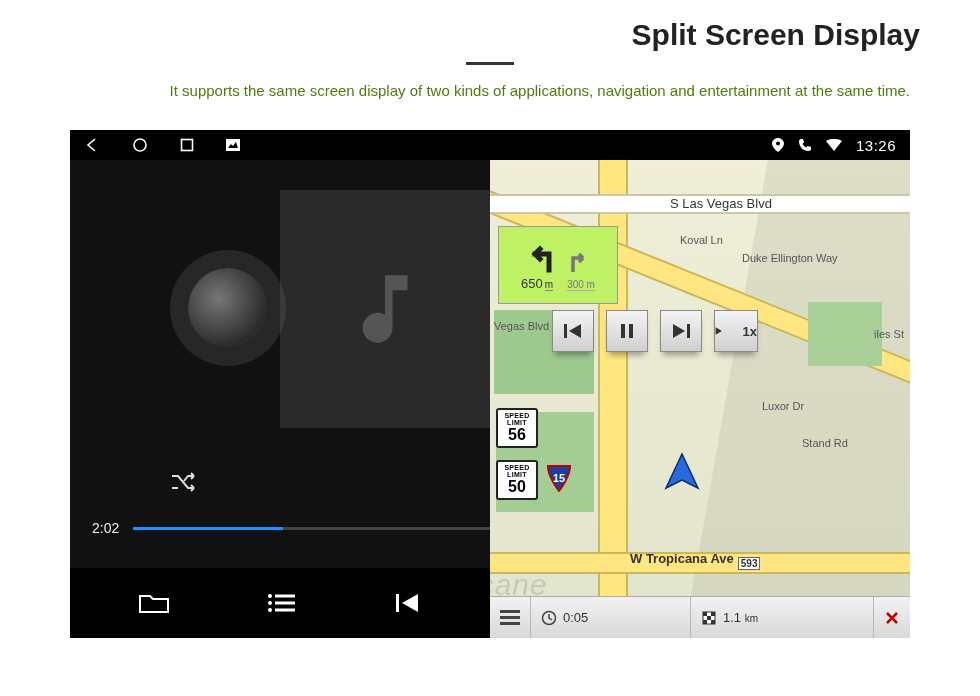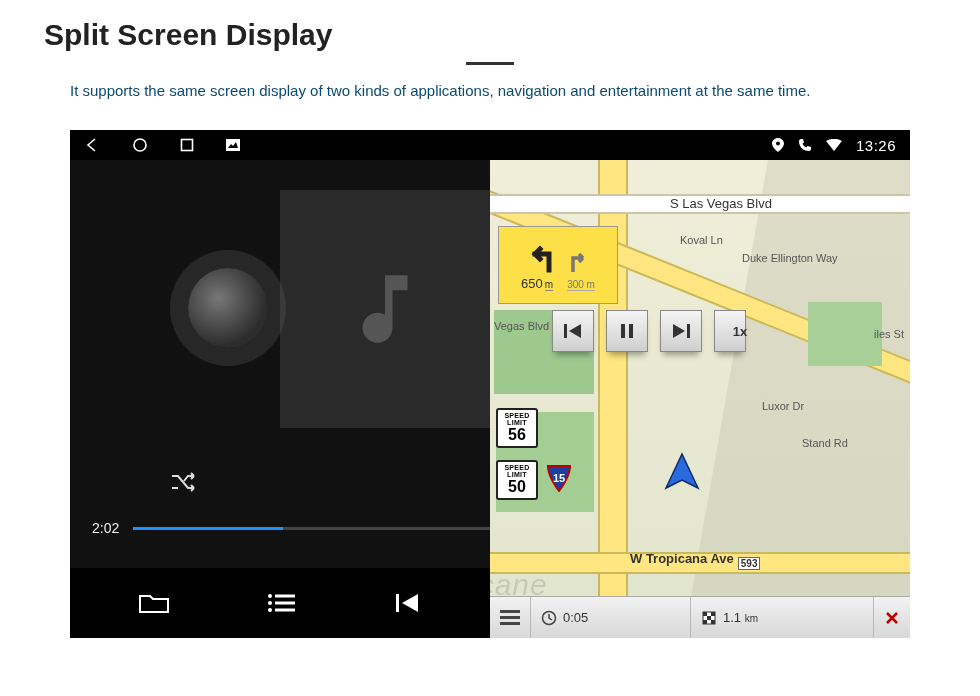--- a/index.html
+++ b/index.html
@@ -3,24 +3,24 @@
 <meta charset="utf-8">
 <style>
 * { margin: 0; padding: 0; box-sizing: border-box; }
 body {
   width: 980px;
   height: 696px;
   background: #fff;
   font-family: -apple-system, BlinkMacSystemFont, "Segoe UI", Arial, sans-serif;
   overflow: hidden;
 }
-.page-header { text-align: left; padding: 18px 44px 10px; }
+.page-header { text-align: right; padding: 18px 60px 10px; }
 .page-title { font-size: 30px; font-weight: 700; color: #222; }
 .title-underline { width: 48px; height: 3px; background: #333; margin: 10px auto 14px; }
-.page-desc { font-size: 15px; color: #0c4a6e; line-height: 1.55; max-width: 840px; margin: 0 auto; }
+.page-desc { font-size: 15px; color: #4d7c0f; line-height: 1.55; max-width: 840px; margin: 0 auto; }
 
 .device {
   width: 840px;
   height: 508px;
   margin: 18px auto 0;
   background: #000;
   position: relative;
   display: flex;
   flex-direction: column;
 }
@@ -165,41 +165,41 @@
 .vegas-blvd { top: 160px; left: 4px; }
 .luxor { top: 240px; left: 272px; }
 .standrd { top: 277px; left: 312px; }
 .ereno { top: 212px; right: 2px; transform: rotate(-90deg); transform-origin: right top; }
 .hiles { top: 168px; right: 6px; }
 
 
 .turn-panel {
   position: absolute; top: 66px; left: 8px;
   width: 120px; height: 78px;
-  background: #fde047; border: 1px solid #999;
+  background: #bef264; border: 1px solid #999;
   display: flex; flex-direction: column; align-items: center; justify-content: center;
   gap: 2px;
 }
 .turn-icons { display: flex; gap: 6px; align-items: flex-end; }
 .turn-dist { font-size: 13px; color: #333; }
 .turn-dist .unit { font-size: 10px; border-bottom: 1px solid #888; margin-left: 2px; }
 
 
 .map-controls {
   position: absolute; top: 150px; left: 62px;
   display: flex; gap: 12px;
 }
 .ctl-btn {
   width: 42px; height: 42px;
   background: linear-gradient(#f4f4f4,#cfcfcf);
   border: 1px solid #888;
   display: flex; align-items: center; justify-content: center;
   box-shadow: 0 6px 6px -3px rgba(0,0,0,.35);
 }
-.ctl-btn.wide { width: 32px; gap: 20px; }
+.ctl-btn.wide { width: 44px; gap: 20px; }
 
 
 .speed-sign {
   position: absolute; left: 6px;
   width: 42px; background: #fff; border: 2px solid #222; border-radius: 3px;
   text-align: center; padding: 2px 0;
 }
 .speed-sign .top { font-size: 7px; font-weight: 700; letter-spacing: .3px; }
 .speed-sign .num { font-size: 16px; font-weight: 700; }
 .speed56 { top: 248px; }

